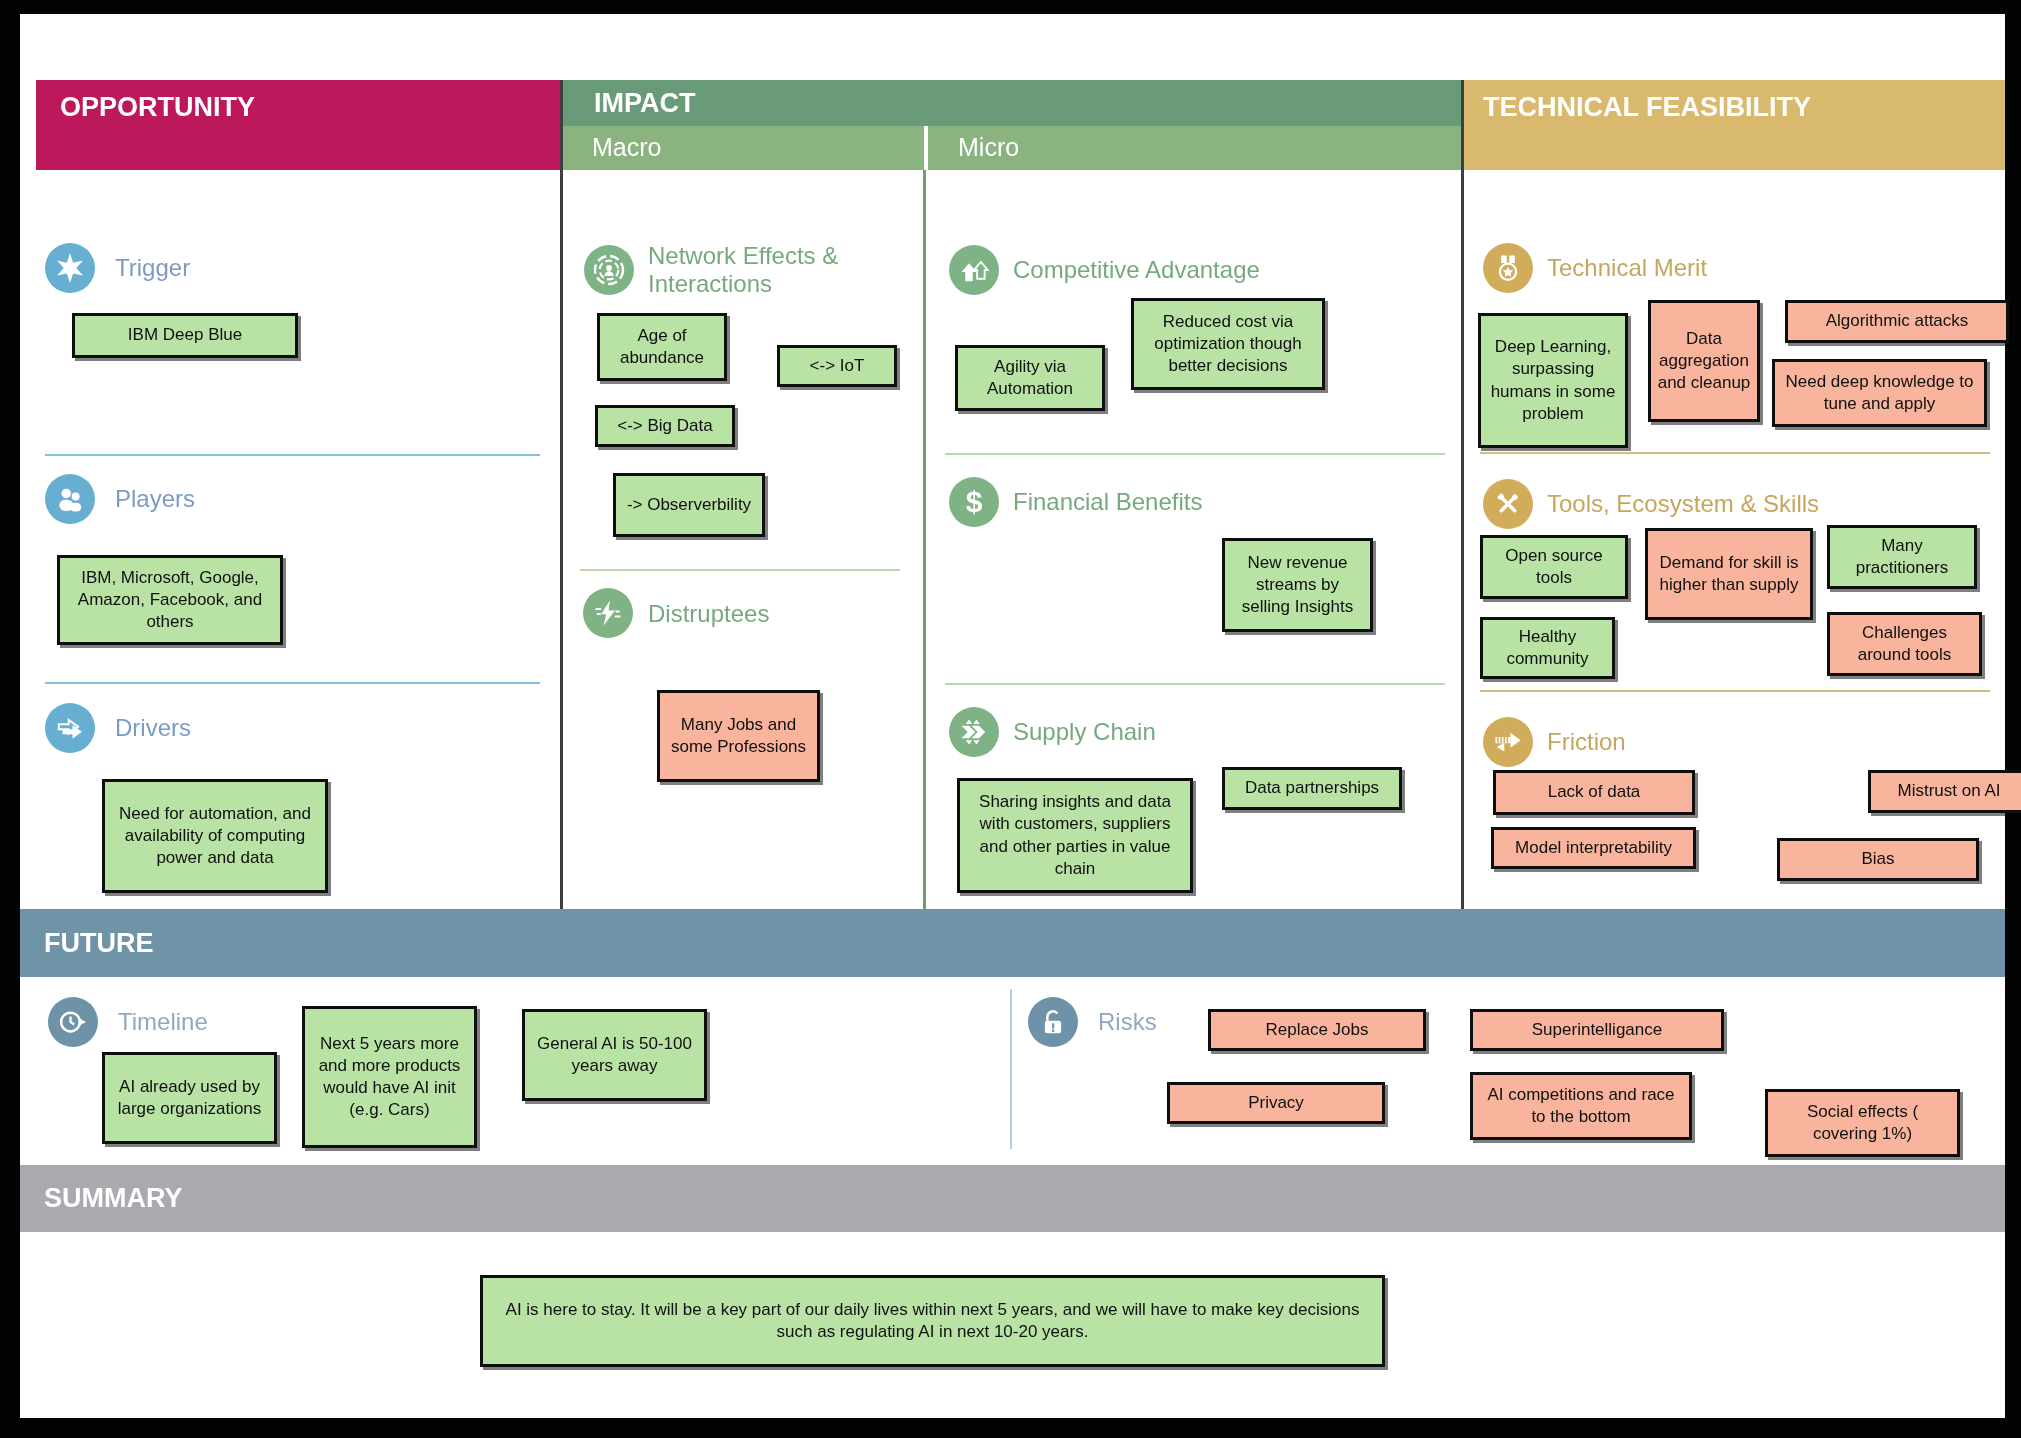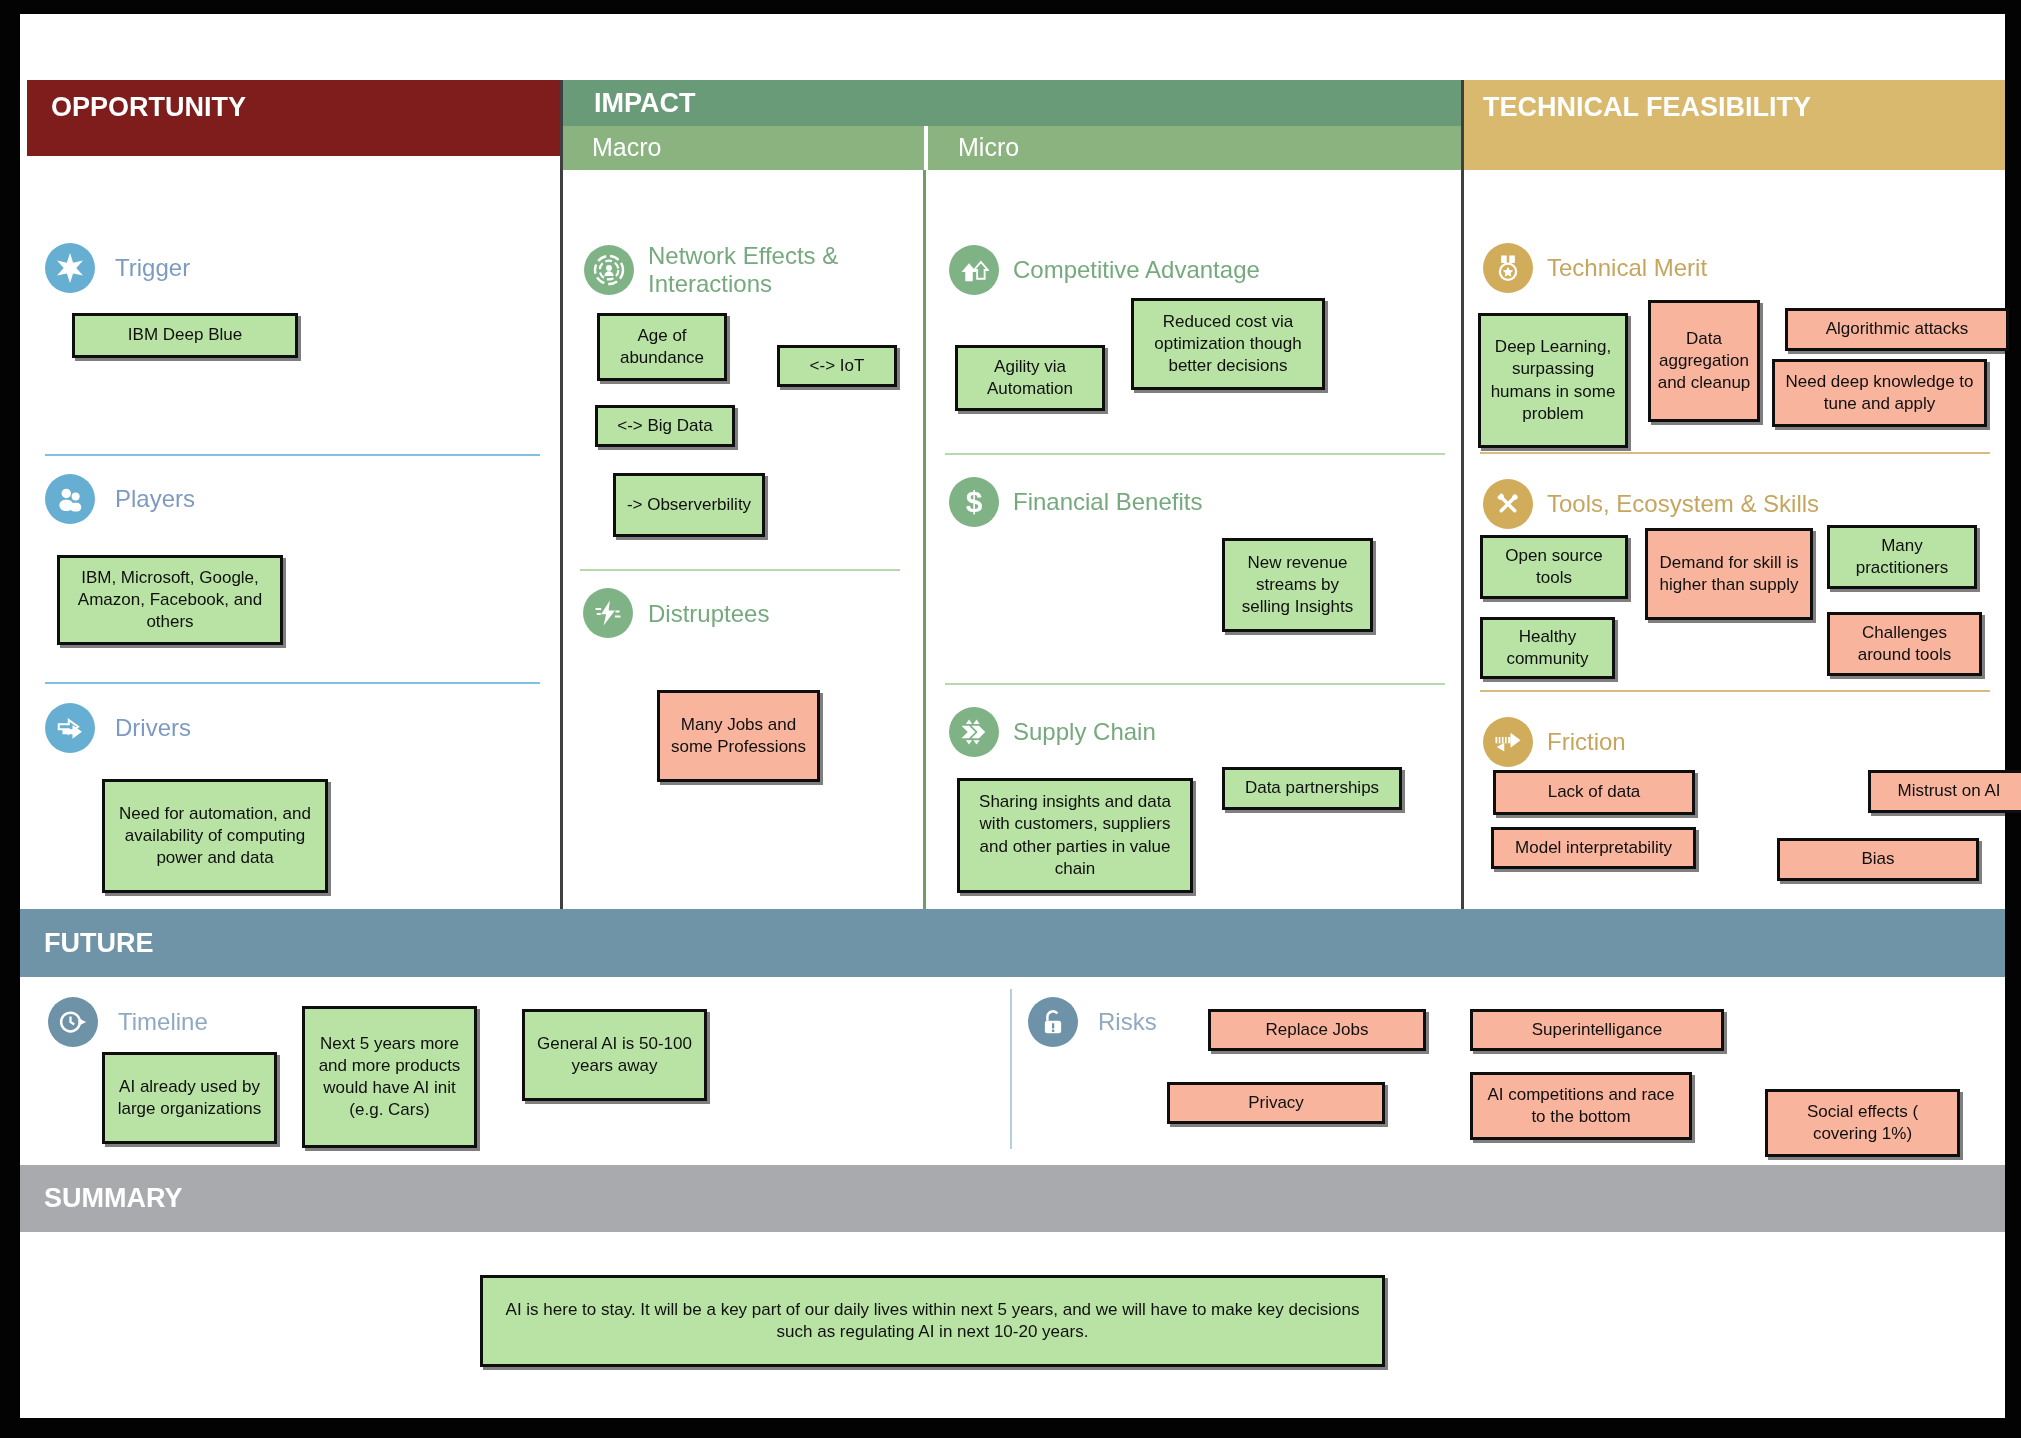--- a/index.html
+++ b/index.html
@@ -38,21 +38,21 @@
         padding:2px 6px;overflow-wrap:anywhere;}
   .note.pink{background:#f8b49c;}
 </style>
 </head>
 <body>
 
 <div class="page">
  <div class="canvas">
 
 
-  <div class="colhead" style="left:7px;top:66px;width:542px;height:76px;background:#7f1d1d">
+  <div class="colhead" style="left:16px;top:66px;width:542px;height:90px;background:#be185d">
     <span class="hlabel">OPPORTUNITY</span>
   </div>
   <div class="colhead" style="left:542px;top:66px;width:901px;height:46px;background:#6a9b78">
     <span class="hlabel" style="left:32px;top:8px">IMPACT</span>
   </div>
   <div class="colhead subband" style="left:908px;top:112px;width:535px;height:44px;background:#8ab37f">
     <span class="slabel">Micro</span>
   </div>
   <div class="colhead subband" style="left:542px;top:112px;width:362px;height:44px;background:#8ab37f">
     <span class="slabel">Macro</span>
@@ -158,21 +158,21 @@
     <svg viewBox="0 0 24 24" width="30" height="30">
           <rect x="6.5" y="2" width="4.5" height="6" fill="#fff"></rect>
           <rect x="13" y="2" width="4.5" height="6" fill="#fff"></rect>
           <circle cx="12" cy="15" r="6.5" fill="none" stroke="#fff" stroke-width="1.8"></circle>
           <polygon fill="#fff" points="12,11 13.3,13.6 16.2,14 14.1,16 14.6,18.9 12,17.5 9.4,18.9 9.9,16 7.8,14 10.7,13.6"></polygon>
         </svg>
   </div>
   <div class="sec-label lbl-gold" style="left:1527px;top:240px">Technical Merit</div>
   <div class="note" style="left:1458px;top:299px;width:150px;height:135px">Deep Learning, surpassing humans in some problem</div>
   <div class="note pink" style="left:1628px;top:286px;width:112px;height:122px">Data aggregation and cleanup</div>
-  <div class="note pink" style="left:1765px;top:294px;width:224px;height:43px">Algorithmic attacks</div>
+  <div class="note pink" style="left:1765px;top:286px;width:224px;height:43px">Algorithmic attacks</div>
   <div class="note pink" style="left:1752px;top:345px;width:215px;height:68px">Need deep knowledge to tune and apply</div>
   <div class="hline" style="left:1460px;top:438px;width:510px;background:#d6bb82"></div>
 
   <div class="sec-icon gold" style="left:1463px;top:465px">
     <svg viewBox="0 0 24 24" width="30" height="30" fill="#fff">
           <g transform="rotate(45 12 12)">
             <rect x="10.6" y="3" width="2.8" height="18" rx="1.4"></rect>
             <circle cx="12" cy="4.2" r="2.2"></circle>
           </g>
           <g transform="rotate(-45 12 12)">

